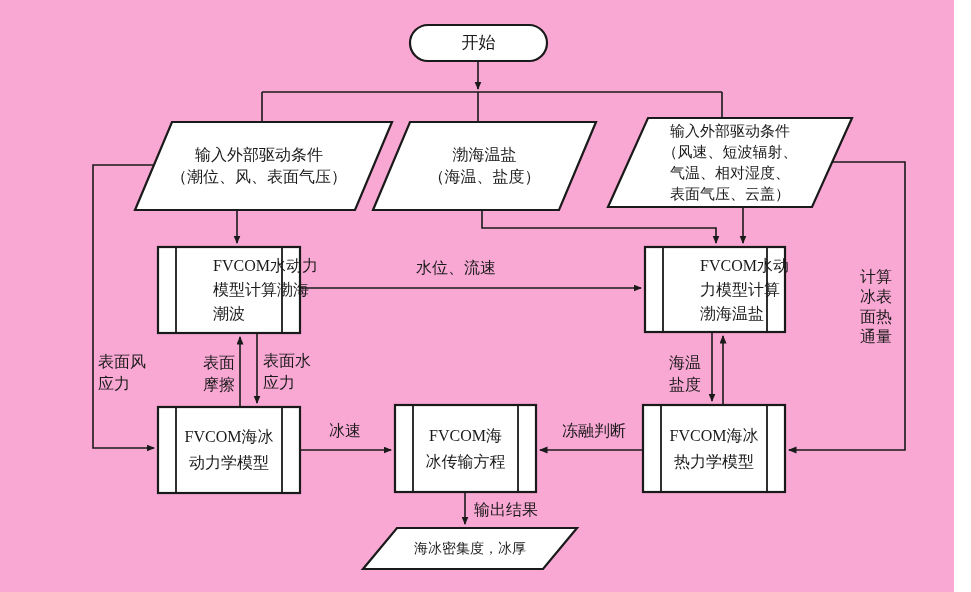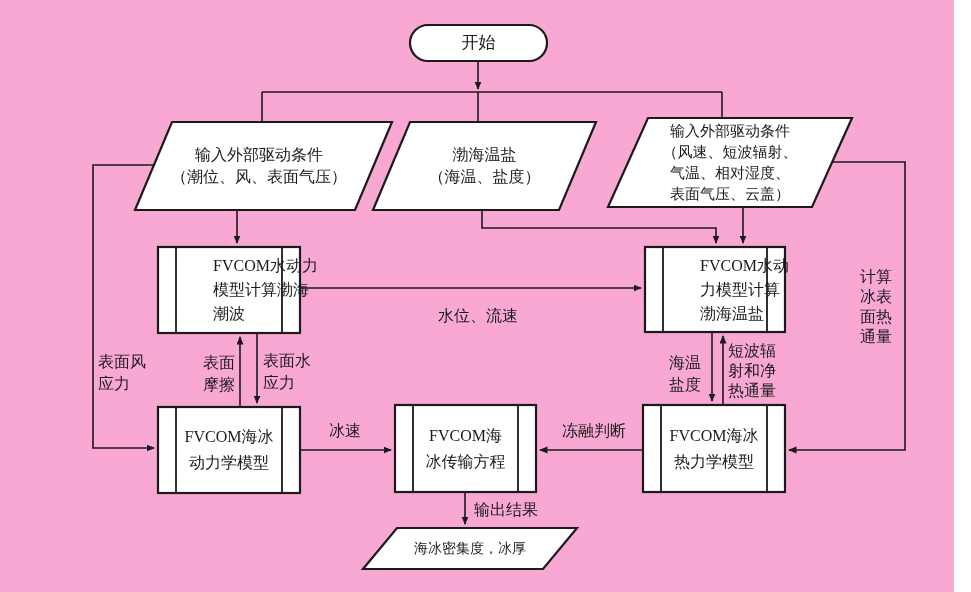--- a/index.html
+++ b/index.html
@@ -105,37 +105,34 @@
 动力学模型</div>
 
   <div class="node-lbl" style="left:413px;top:405px;width:105px;height:87px;line-height:26px;">FVCOM海
 冰传输方程</div>
 
   <div class="node-lbl" style="left:661px;top:405px;width:106px;height:87px;line-height:26px;">FVCOM海冰
 热力学模型</div>
 
   <div class="node-lbl" style="left:363px;top:528px;width:214px;height:41px;font-size:14px;">海冰密集度，冰厚</div>
 
-  <div class="lbl edge" style="left:418px;top:257px;width:120px;margin-top:48px;">水位、流速</div>
+  <div class="lbl edge" style="left:396px;top:257px;width:120px;">水位、流速</div>
 
   <div class="lbl" style="left:98px;top:351px;">表面风
 应力</div>
 
   <div class="lbl edge" style="left:202px;top:352px;width:34px;">表面
 摩擦</div>
 
   <div class="lbl" style="left:263px;top:350px;">表面水
 应力</div>
 
   <div class="lbl edge" style="left:668px;top:352px;width:34px;">海温
 盐度</div>
 
-  <div class="lbl" style="left:728px;top:341px;line-height:20px;">短波辐
-射和净
-热通量</div>
 
   <div class="lbl" style="left:860px;top:267px;line-height:20px;">计算
 冰表
 面热
 通量</div>
 
   <div class="lbl edge" style="left:313px;top:420px;width:64px;">冰速</div>
 
   <div class="lbl edge" style="left:554px;top:420px;width:80px;">冻融判断</div>
 

